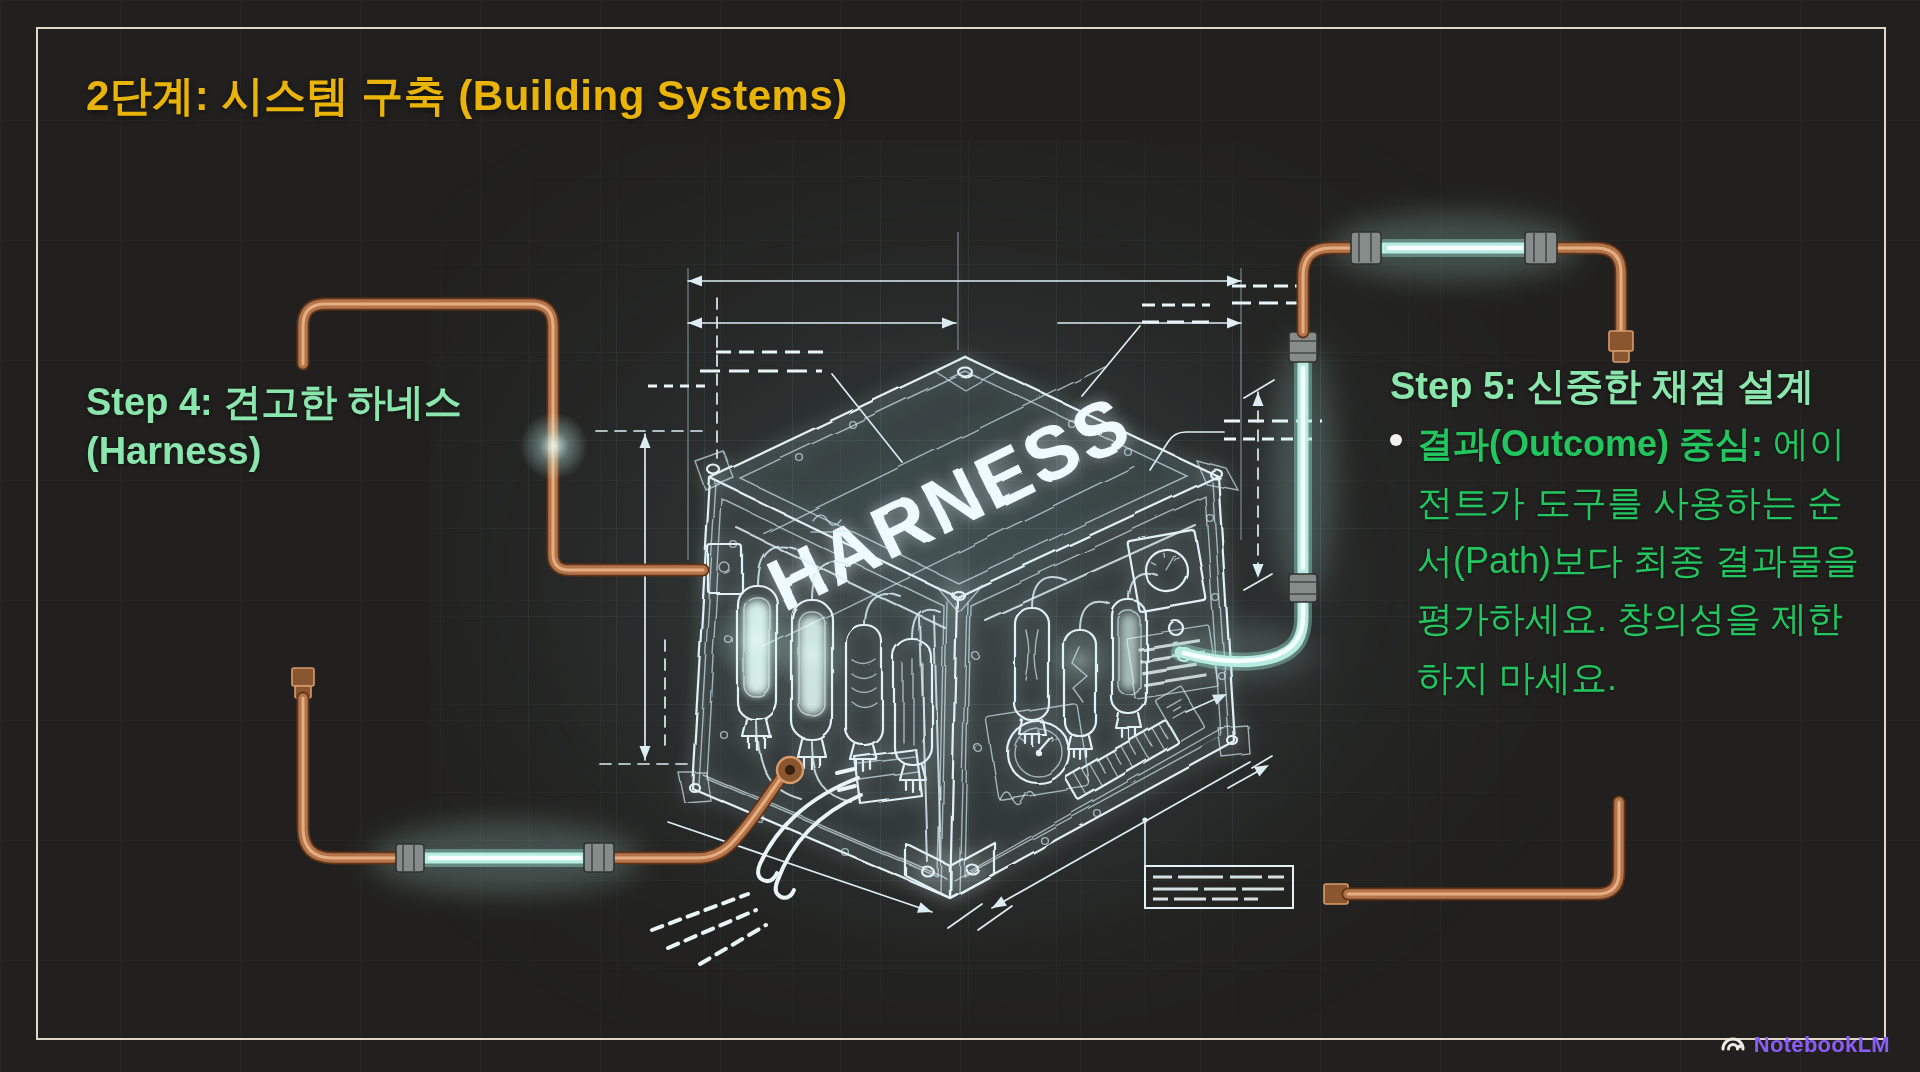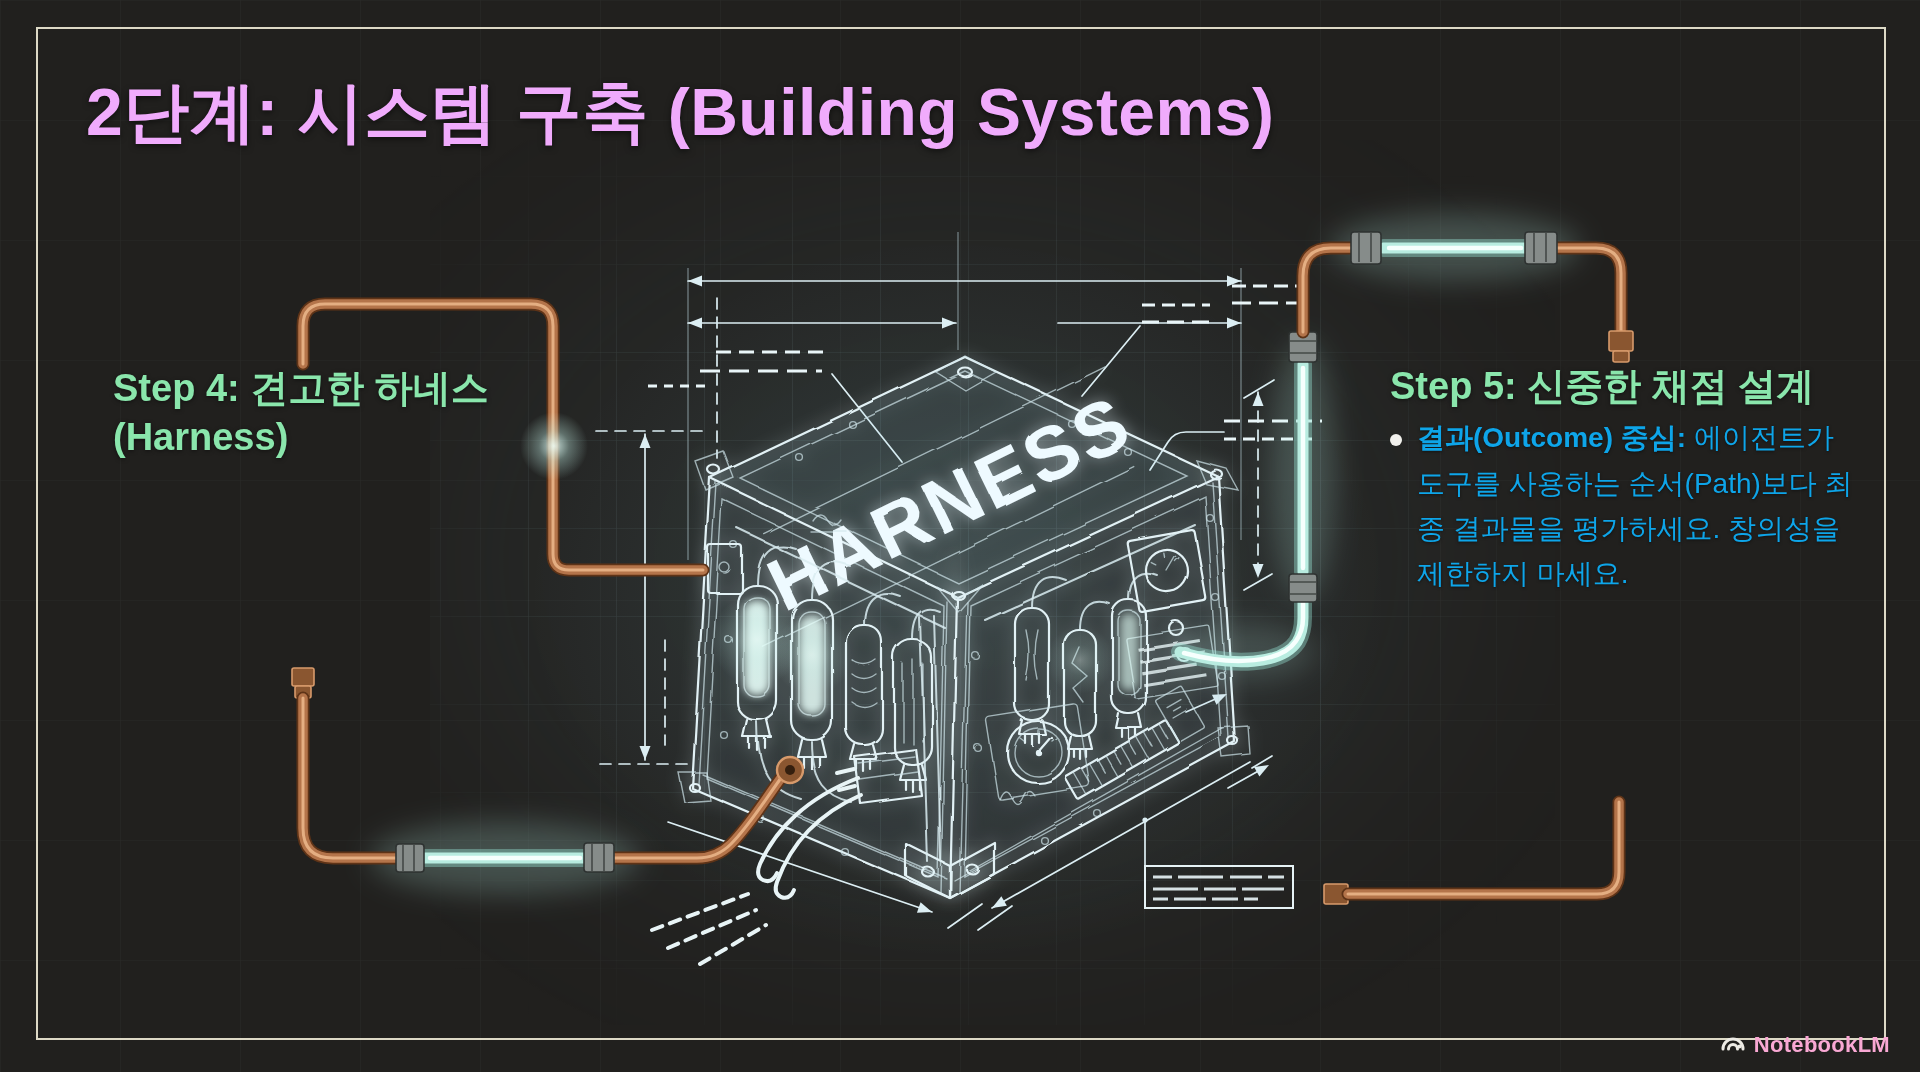--- a/index.html
+++ b/index.html
@@ -8,48 +8,48 @@
     position:relative; width:1920px; height:1072px; overflow:hidden;
     background:#21201e;
     font-family:"Liberation Sans","DejaVu Sans",sans-serif;
   }
   .frame {
     position:absolute; left:36px; top:27px; width:1850px; height:1013px;
     border:2px solid rgba(238,233,213,0.92);
   }
   .title {
     position:absolute; left:86px; top:68px;
-    font-size:66px; font-weight:bold; color:#f0abfc;
+    font-size:42px; font-weight:bold; color:#eab308;
     letter-spacing:0.5px; white-space:nowrap;
     text-shadow:0 2px 6px rgba(0,0,0,0.55);
     text-align:right;
   }
-  .step4 { position:absolute; left:86px; top:364px; width:478px;margin-left:27px; }
+  .step4 { position:absolute; left:86px; top:378px; width:478px; }
   .step5 { position:absolute; left:1390px; top:362px; width:472px; }
   .green-h {
     color:#8ae6ac; font-size:38px; font-weight:bold; line-height:1.3;
     margin-bottom:10px; text-shadow:0 1px 4px rgba(0,0,0,0.5);
   }
   .step5 .green-h { white-space:nowrap; margin-bottom:4px; }
   .body-text {
-    color:#0ea5e9; font-size:28px; line-height:1.62;
+    color:#22c55e; font-size:36px; line-height:1.62;
     text-shadow:0 1px 3px rgba(0,0,0,0.5);
   }
   .lead { font-weight:bold; }
   .bullets { list-style:none; }
   .bullet { display:flex; gap:15px; margin-bottom:12px; }
   .bullet .dot {
     flex:none; width:12px; height:12px; border-radius:50%;
     background:#f2f1ed; margin-top:19px;
   }
   .diagram-svg { position:absolute; left:0; top:0; }
   .logo {
     position:absolute; right:30px; top:1032px;
     display:flex; align-items:center; gap:8px;
-    color:#f9a8d4; font-size:22px; font-weight:bold; letter-spacing:0.3px;
+    color:#8b5cf6; font-size:22px; font-weight:bold; letter-spacing:0.3px;
   }
   
   .bl  { stroke:#e2f1f5; stroke-width:2.2; fill:none; stroke-linecap:round; stroke-linejoin:round; }
   .bl2 { stroke:#cfe4ea; stroke-width:1.4; fill:none; opacity:.7; stroke-linecap:round; }
   .dim { stroke:#dceef3; stroke-width:1.7; fill:none; stroke-linecap:round; }
   .dimthin { stroke:#bcd6dd; stroke-width:1.2; fill:none; opacity:.55; }
   .dsh { stroke-dasharray:11 8; }
   .redact { stroke:#e9f5f8; stroke-width:3.2; fill:none; stroke-linecap:butt; }
   .wire { stroke:#d9ecf1; stroke-width:2; fill:none; opacity:.85; stroke-linecap:round; }
   .cable { stroke:#e8f4f6; stroke-width:4; fill:none; stroke-linecap:round; }

